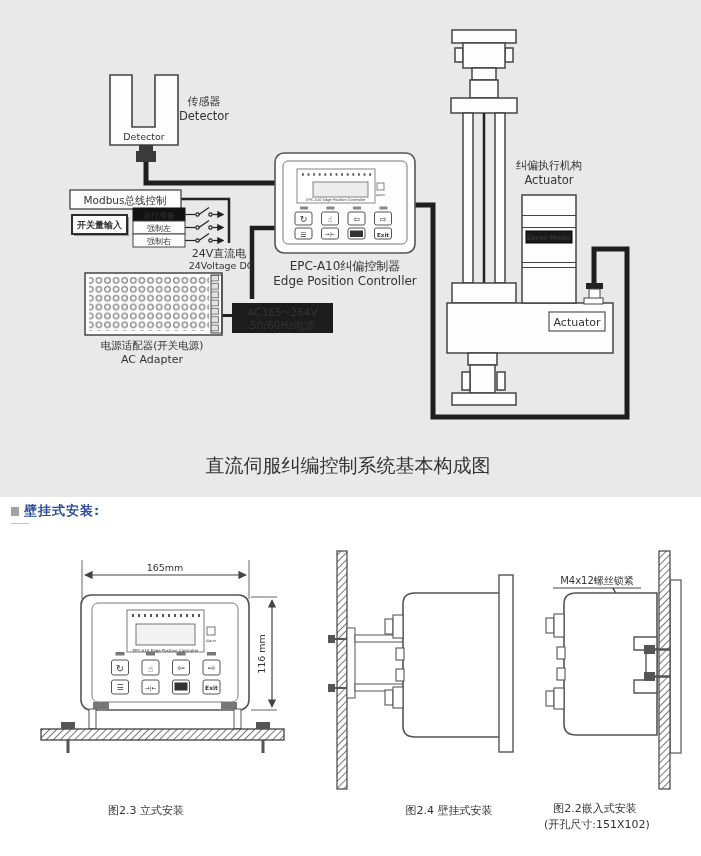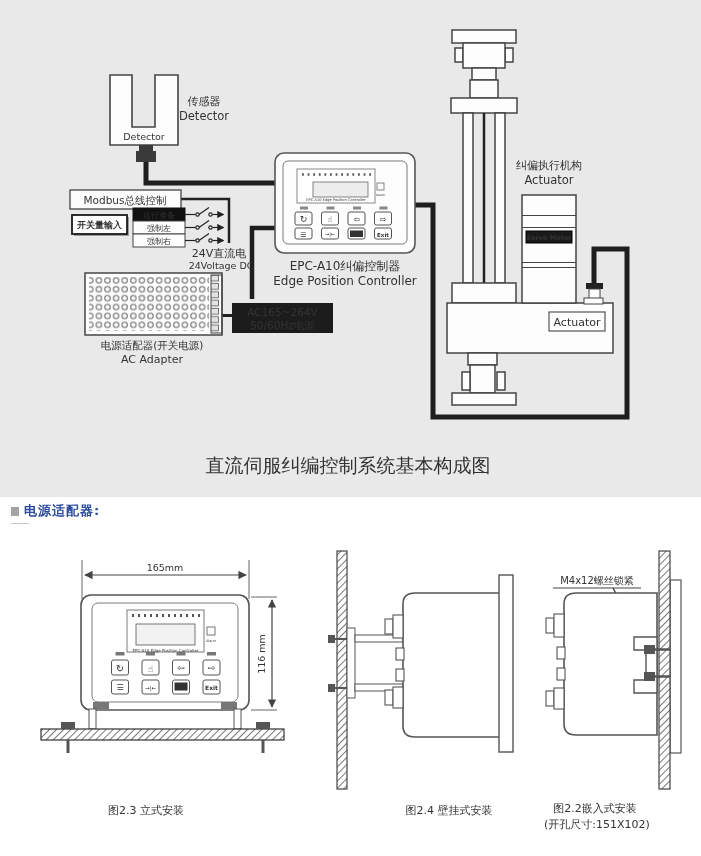--- a/index.html
+++ b/index.html
@@ -193,21 +193,21 @@
       </g>
       <text x="549" y="169" font-size="11" text-anchor="middle">纠偏执行机构</text>
       <text x="549" y="184" font-size="11.5" text-anchor="middle">Actuator</text>
 
       <text class="serif" x="348" y="472" font-size="19" text-anchor="middle" fill="#222">直流伺服纠编控制系统基本构成图</text>
     </svg>
   </div>
 
   <div class="install-header">
     <span class="hdr-square"></span>
-    <span class="hdr-text">电源适配器:</span>
+    <span class="hdr-text">壁挂式安装:</span>
     <span class="hdr-line"></span>
   </div>
 
   <div class="install-area">
     <svg width="701" height="333" viewBox="0 0 701 333">
       <defs>
         <pattern id="hatch2" width="5" height="5" patternUnits="userSpaceOnUse" patternTransform="rotate(45)">
           <rect width="5" height="5" fill="#fff"></rect>
           <line x1="0" y1="0" x2="0" y2="5" stroke="#777" stroke-width="2"></line>
         </pattern>

